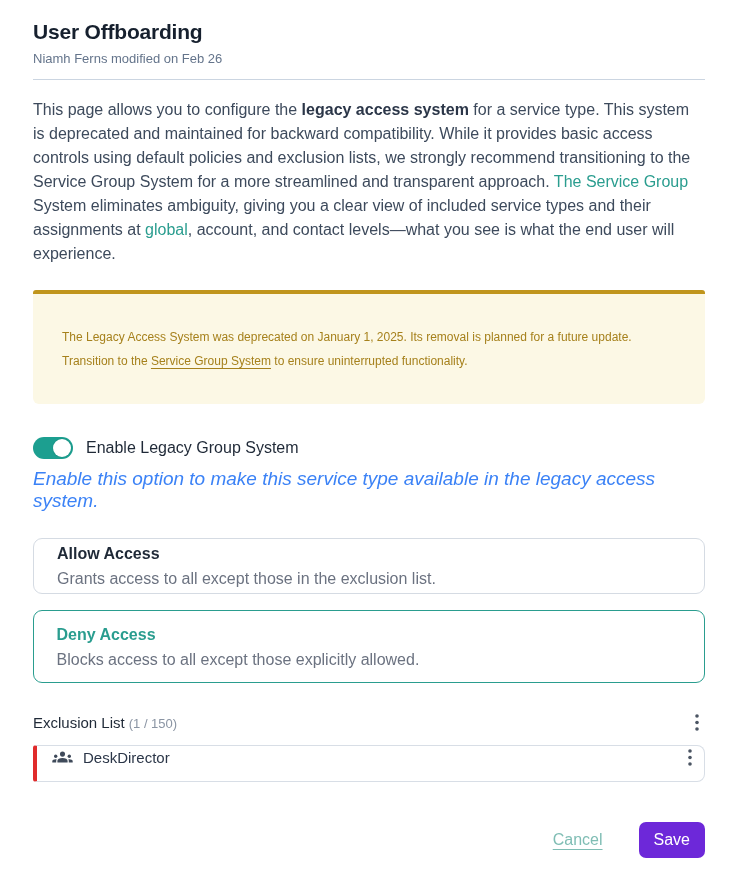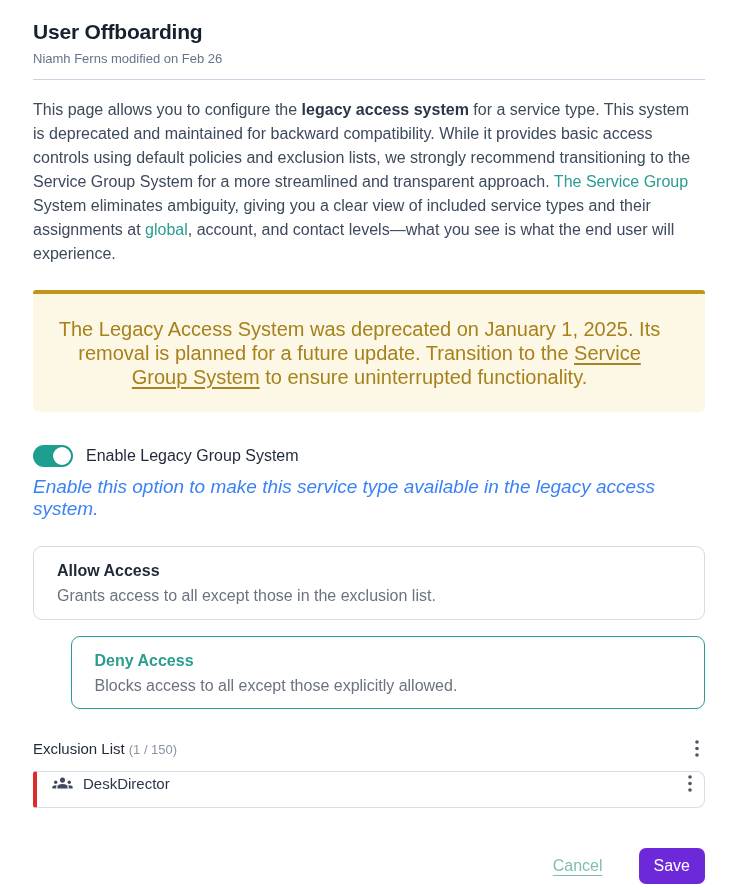--- a/index.html
+++ b/index.html
@@ -20,42 +20,42 @@
   .intro { margin: 18px 0 0 0; font-size: 16px; line-height: 24px; color: #3D4A5C; }
   .intro strong { font-weight: 700; color: #2B3648; }
   .link { color: #2A9D8F; text-decoration: none; cursor: pointer; }
 
   
   .warning {
     margin-top: 24px; background: #FCF8E5;
     border-top: 4px solid #C0951C; border-radius: 3px 3px 6px 6px;
     padding: 19px 36px 19px 17px;
   }
-  .warning p { margin: 4px; font-size: 20px; line-height: 24px; color: #A6811C; text-align: center; }
+  .warning p { margin: 12px; font-size: 12px; line-height: 24px; color: #A6811C; }
   .warning-link { color: #A6811C; text-decoration: underline; text-underline-offset: 3px; cursor: pointer; }
 
   
   .toggle-row { margin-top: 33px; display: flex; align-items: center; }
   .toggle {
     width: 40px; height: 22px; border-radius: 11px; background: #1C9F90;
     position: relative; cursor: pointer; flex: 0 0 auto;
   }
   .toggle .knob {
     position: absolute; top: 2px; right: 2px; width: 18px; height: 18px;
     border-radius: 50%; background: #ffffff; box-shadow: 0 0 0 1px rgba(0,0,0,0.05);
   }
   .toggle-label { margin-left: 13px; font-size: 16px; color: #1F2937; }
   .helper { margin-top: 9px; font-size: 19px; color: #3b82f6; font-style: italic; }
 
   
   .card {
     margin-top: 26px; border: 1px solid #D5DBE3; border-radius: 9px;
-    padding: 11px 23px; cursor: pointer; background: #fff;
+    padding: 2px 23px; cursor: pointer; background: #fff;
   }
-  .card.selected { border: 1.5px solid #2A9D8F; padding: 10.5px 22.5px; margin-left: 38px; }
+  .card.selected { border: 1.5px solid #2A9D8F; padding: 10.5px 22.5px; }
   .card + .card { margin-top: 16px; }
   .card-title { font-size: 16px; font-weight: 700; color: #1F2937; line-height: 25px; }
   .card-title.teal { color: #2A9D8F; }
   .card-desc { font-size: 16px; color: #6B7280; line-height: 25px; }
 
   
   .excl-header { margin-top: 27px; display: flex; align-items: center; justify-content: space-between; }
   .excl-label { font-size: 15px; color: #1F2937; }
   .excl-count { font-size: 13px; color: #8A94A3; margin-left: 4px; }
   .kebab { background: none; border: none; padding: 4px 6px; cursor: pointer; display: flex; align-items: center; }

